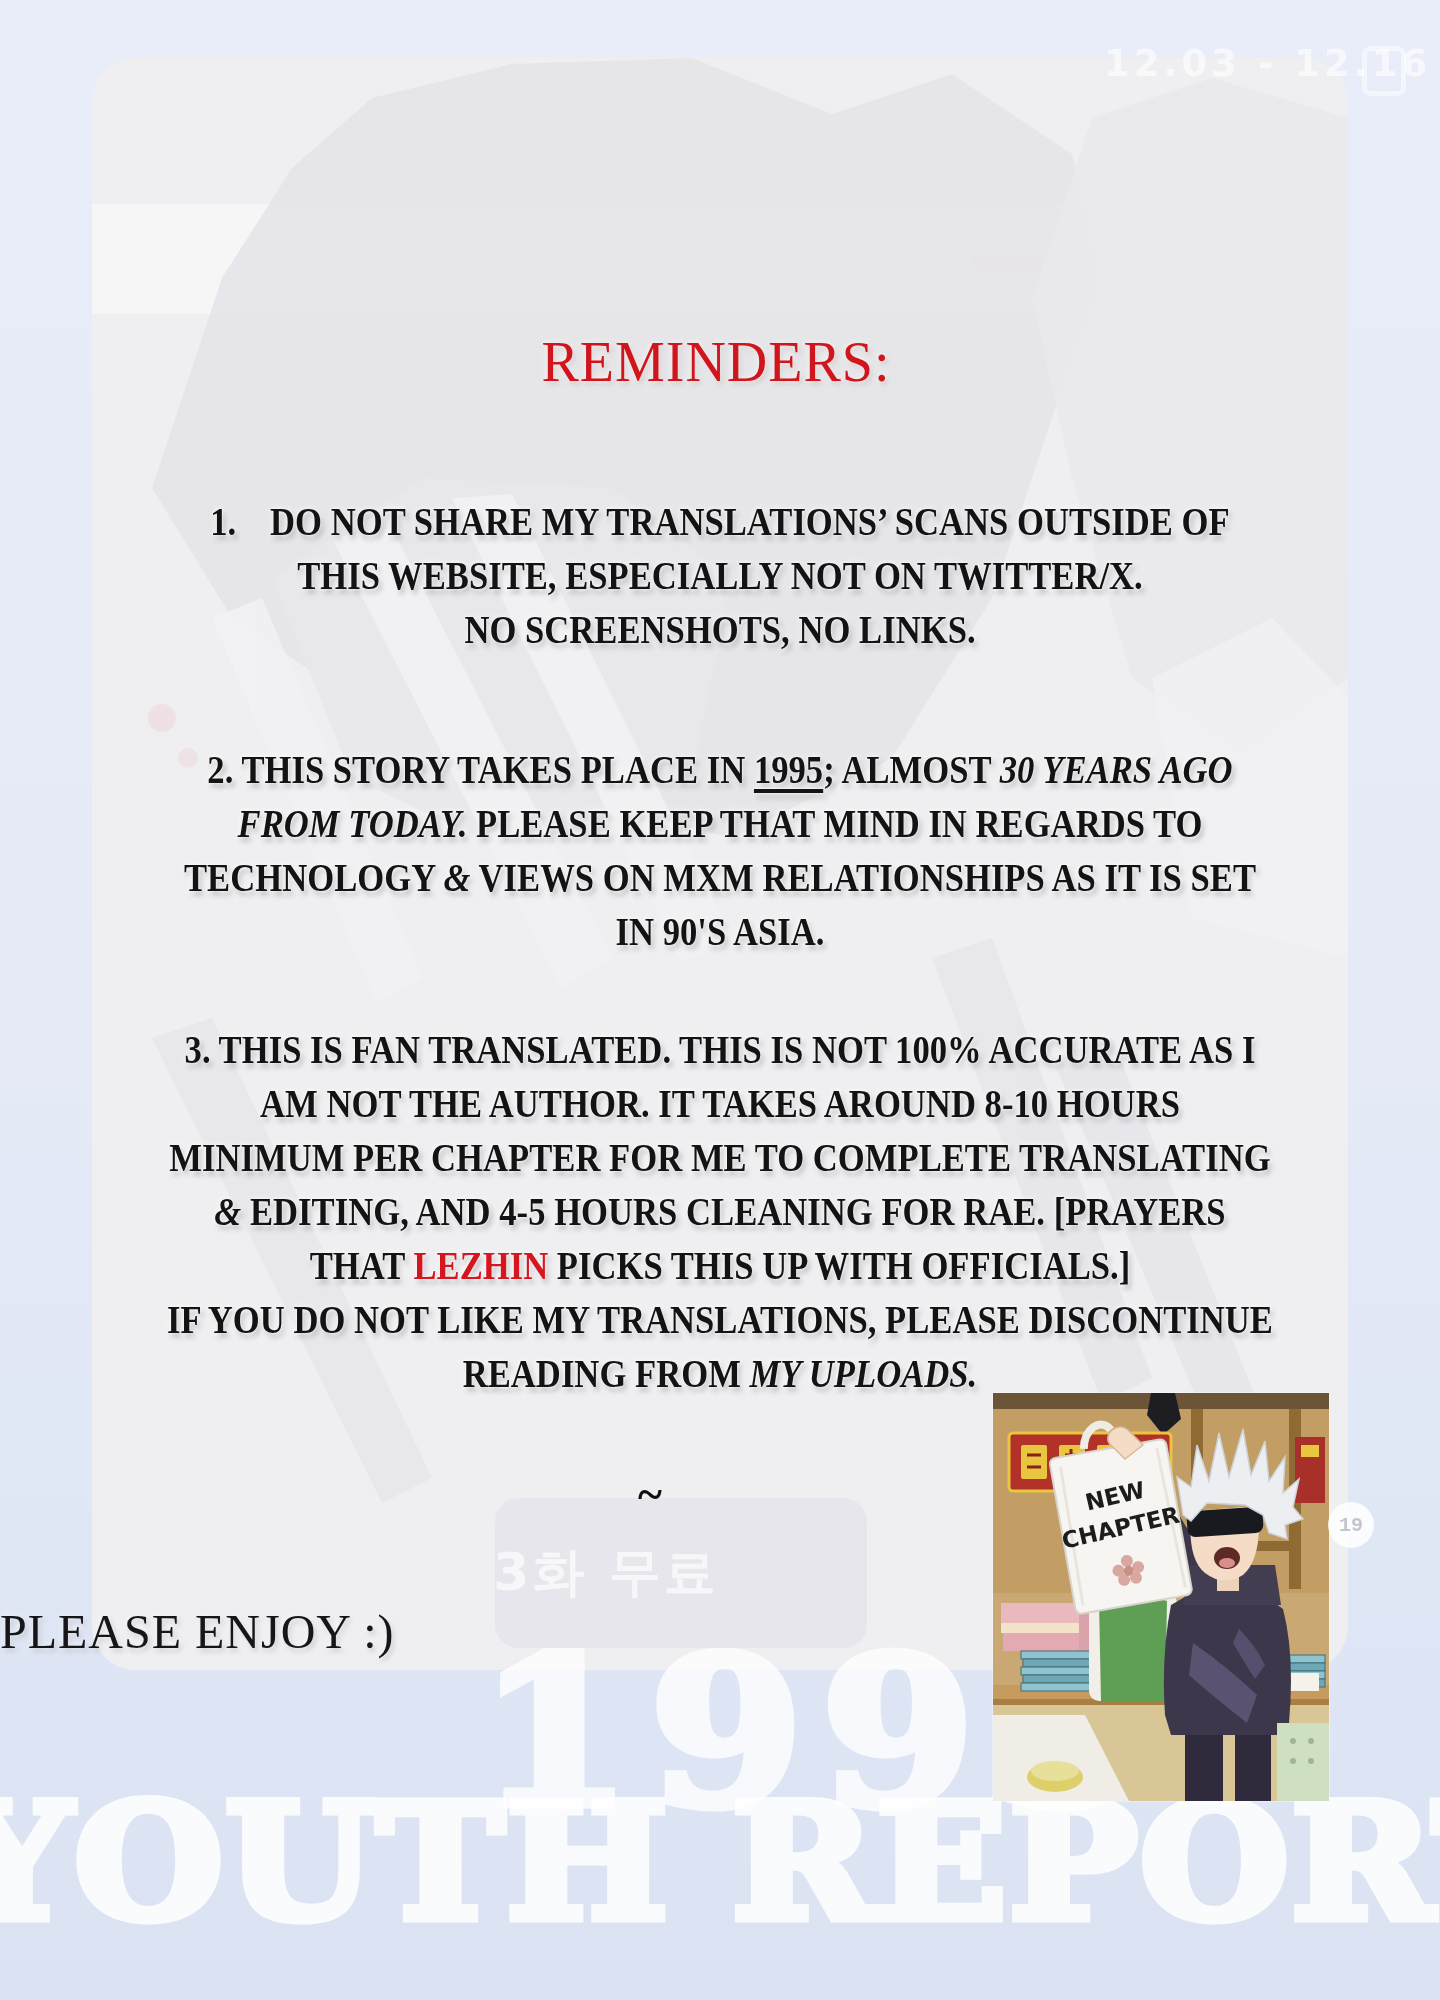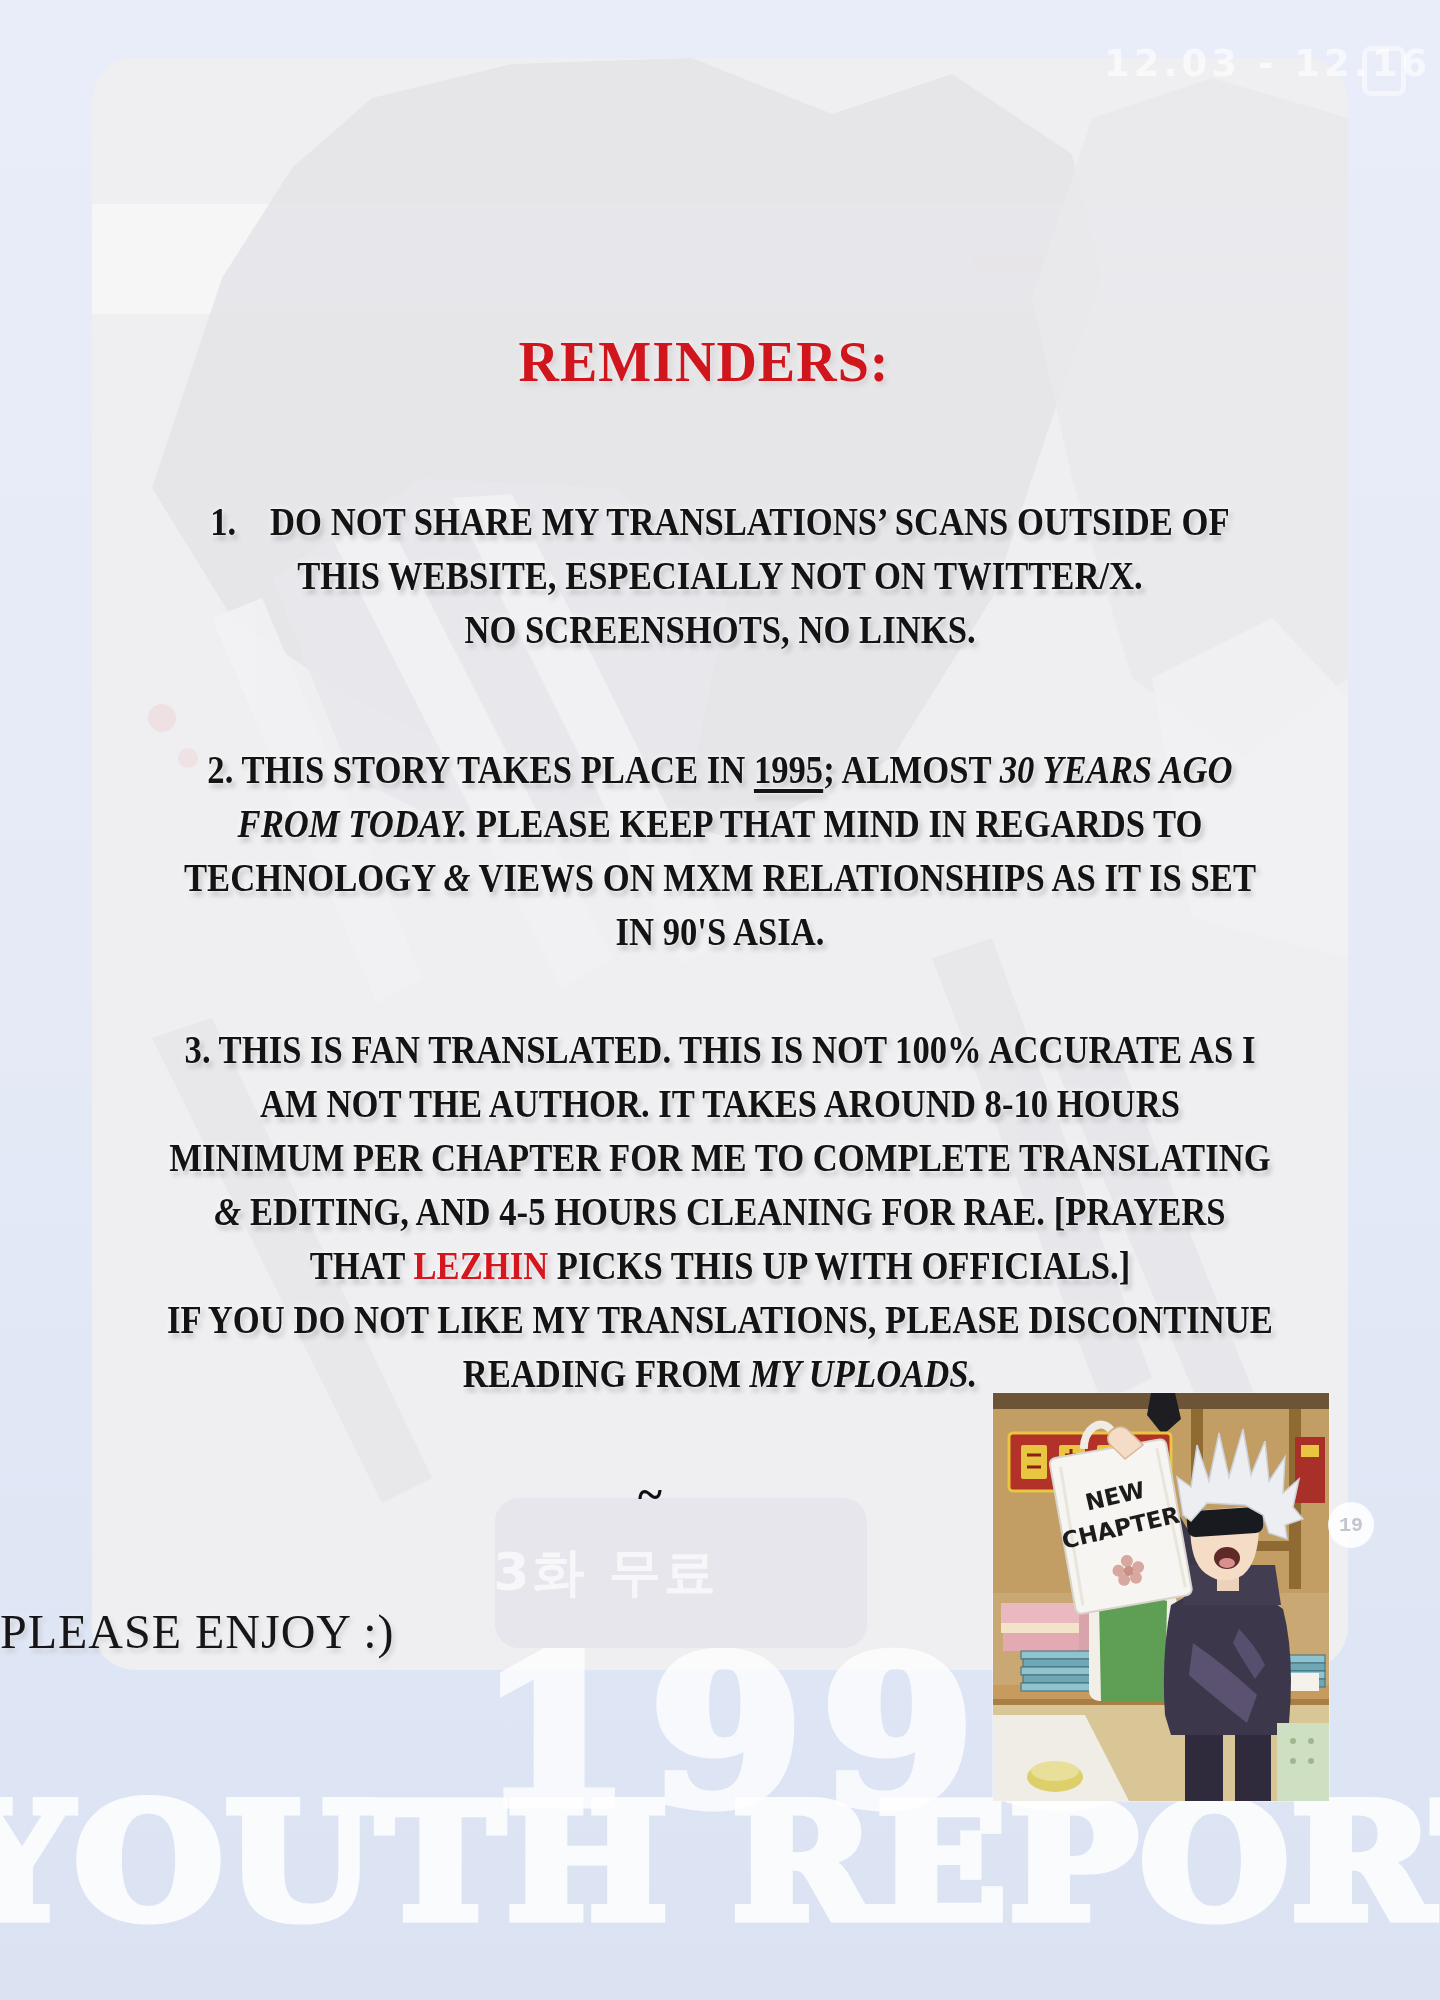--- a/index.html
+++ b/index.html
@@ -19,22 +19,22 @@
     position:absolute;top:42px;left:1104px;
     font-family:"DejaVu Sans",sans-serif;font-weight:bold;font-size:37px;
     color:rgba(255,255,255,0.62);letter-spacing:4px;z-index:4;
   }
   .date-badge-outline{
     position:absolute;top:46px;left:1362px;width:34px;height:40px;
     border:5px solid rgba(255,255,255,0.5);border-radius:9px;z-index:4;
   }
   
   .title{
-    position:absolute;top:330px;left:4px;width:1400px;margin:0;text-align:center;
-    font-size:56px;font-weight:700;color:#d0151c;letter-spacing:1px;
+    position:absolute;top:330px;left:16px;width:1400px;margin:0;text-align:center;
+    font-size:56px;font-weight:400;color:#d0151c;letter-spacing:1px;
     text-shadow:0 0 6px rgba(255,255,255,.9),2px 3px 5px rgba(150,120,120,.35);
     z-index:3;
   }
   
   .textcol{
     position:absolute;left:-105px;top:0;width:1650px;height:2000px;
     transform:scaleX(0.845);transform-origin:50% 0;
     color:#131313;font-weight:700;font-size:41px;line-height:54px;
     z-index:3;pointer-events:none;
   }

